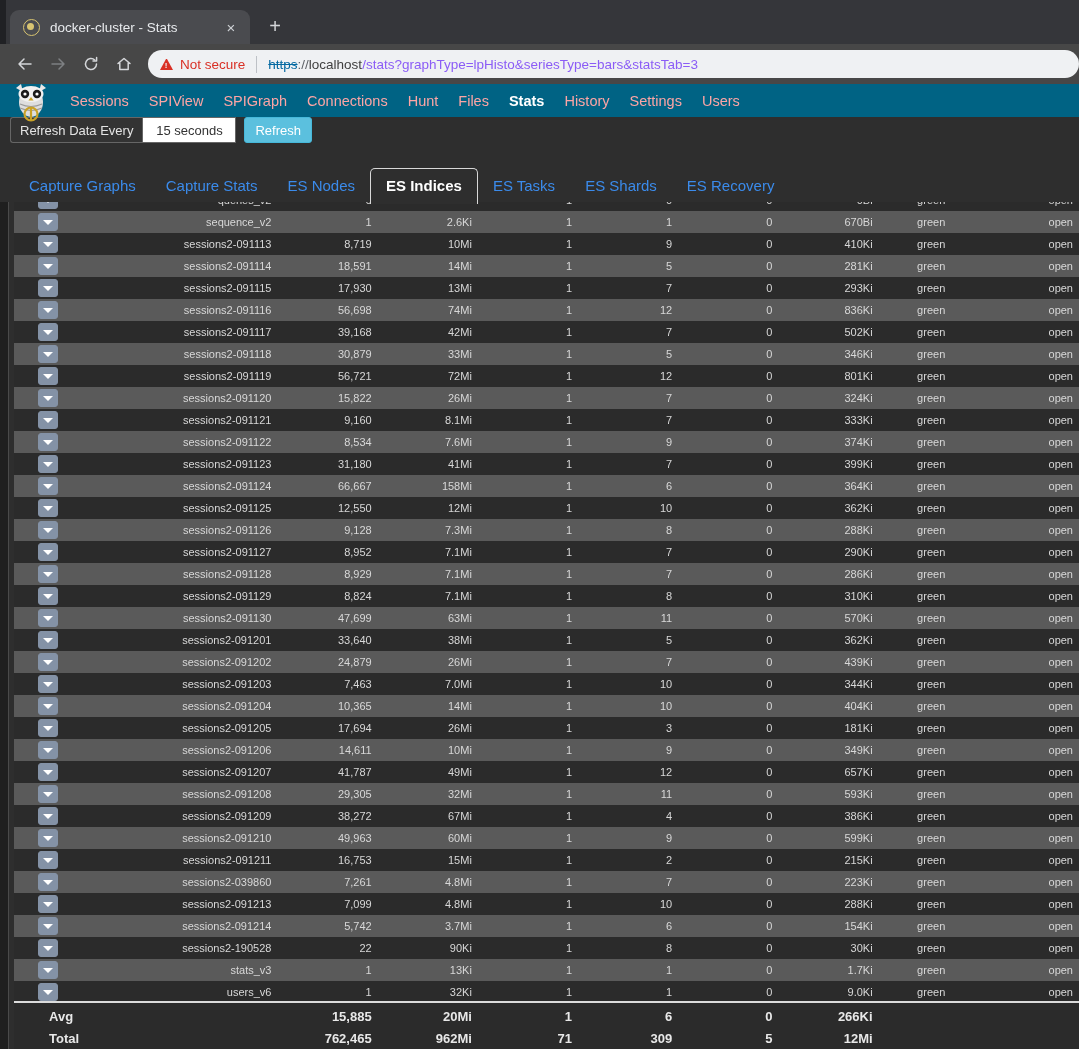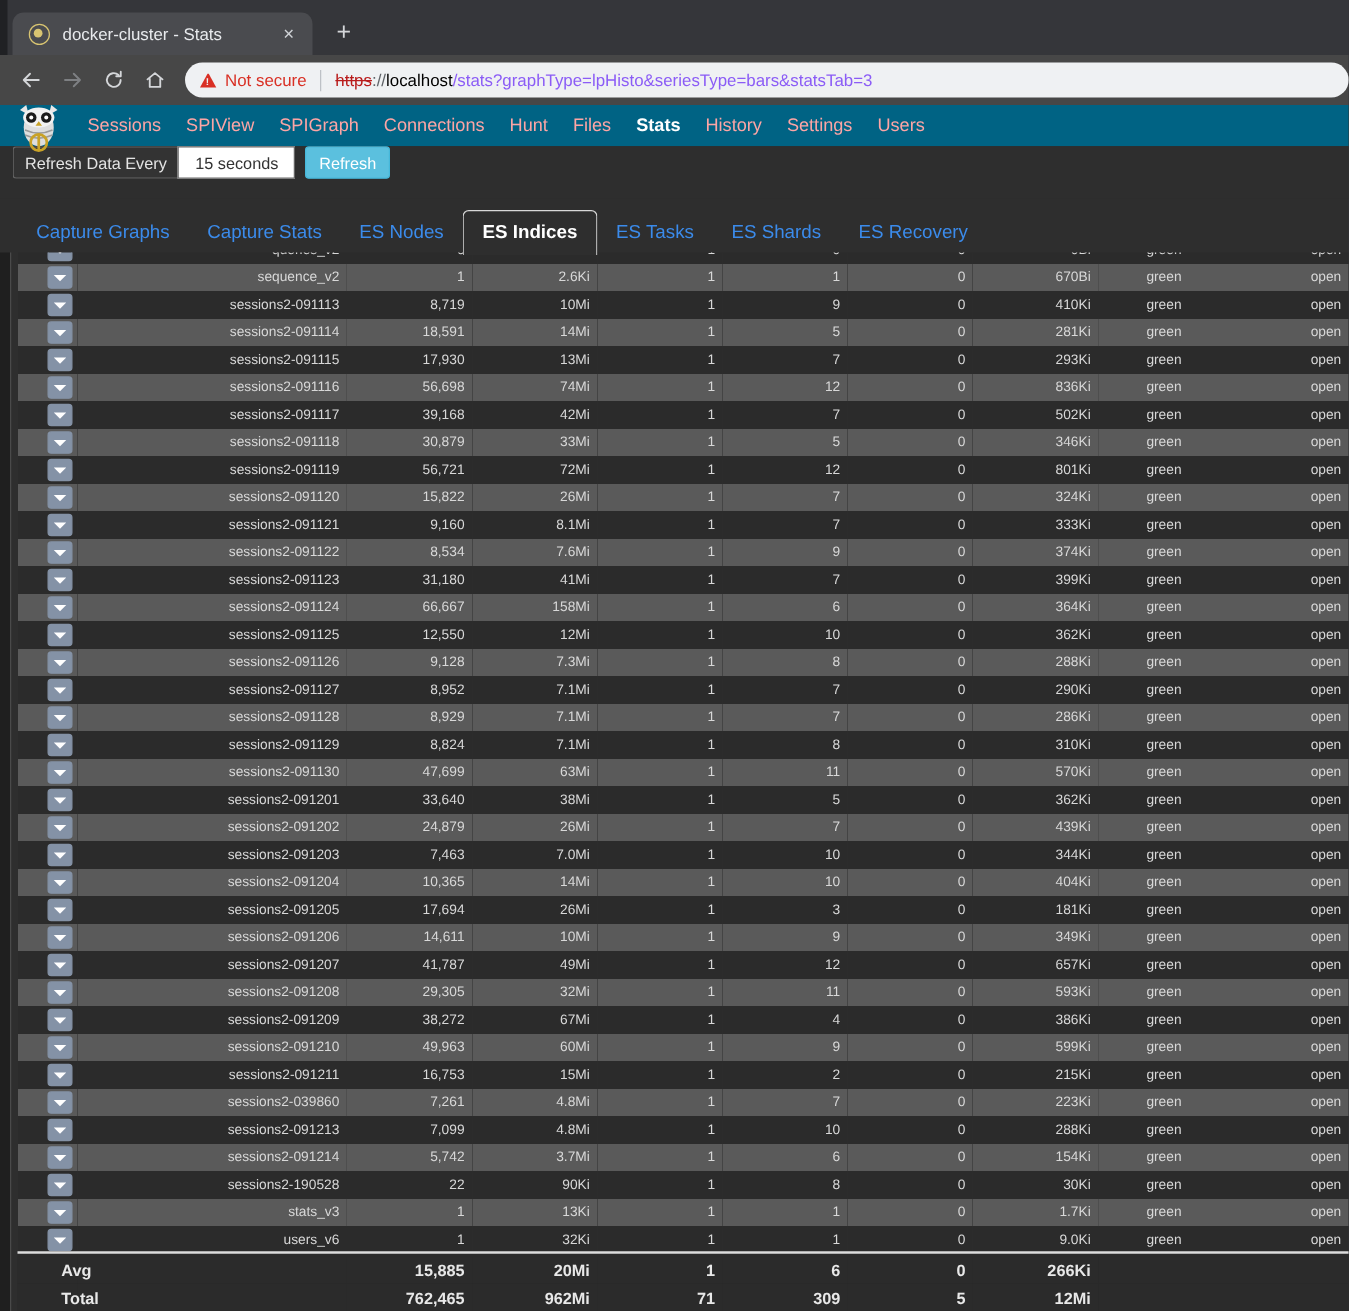--- a/index.html
+++ b/index.html
@@ -111,23 +111,23 @@
     margin-right: 7px;
   }
   .warn-triangle::after{
     content:"!";
     position:absolute; left:-2.3px; top:2.2px;
     font-size:8px; color:#eff1f3; font-weight:bold;
     line-height:9px; width:4.6px; text-align:center;
   }
   .not-secure-text { color:#d93025; font-size:13.5px; margin-right:11px; }
   .omni-divider { width:1px; height:17px; background:#bdc1c6; margin-right:11px; flex:0 0 1px; }
-  .url-scheme { color:#b91c1c; text-decoration: line-through; font-size:13.5px; }
+  .url-scheme { color:#0369a1; text-decoration: line-through; font-size:13.5px; }
   .url-sep    { color:#5f6368; font-size:13.5px; }
-  .url-host   { color:#000000; font-size:13.5px; }
+  .url-host   { color:#404040; font-size:13.5px; }
   .url-path   { color:#8b5cf6; font-size:13.5px; }
 
   
   #app {
     width: 1079px;
     height: 965px;
     background: #2e2e2e;
     position: relative;
   }
 

